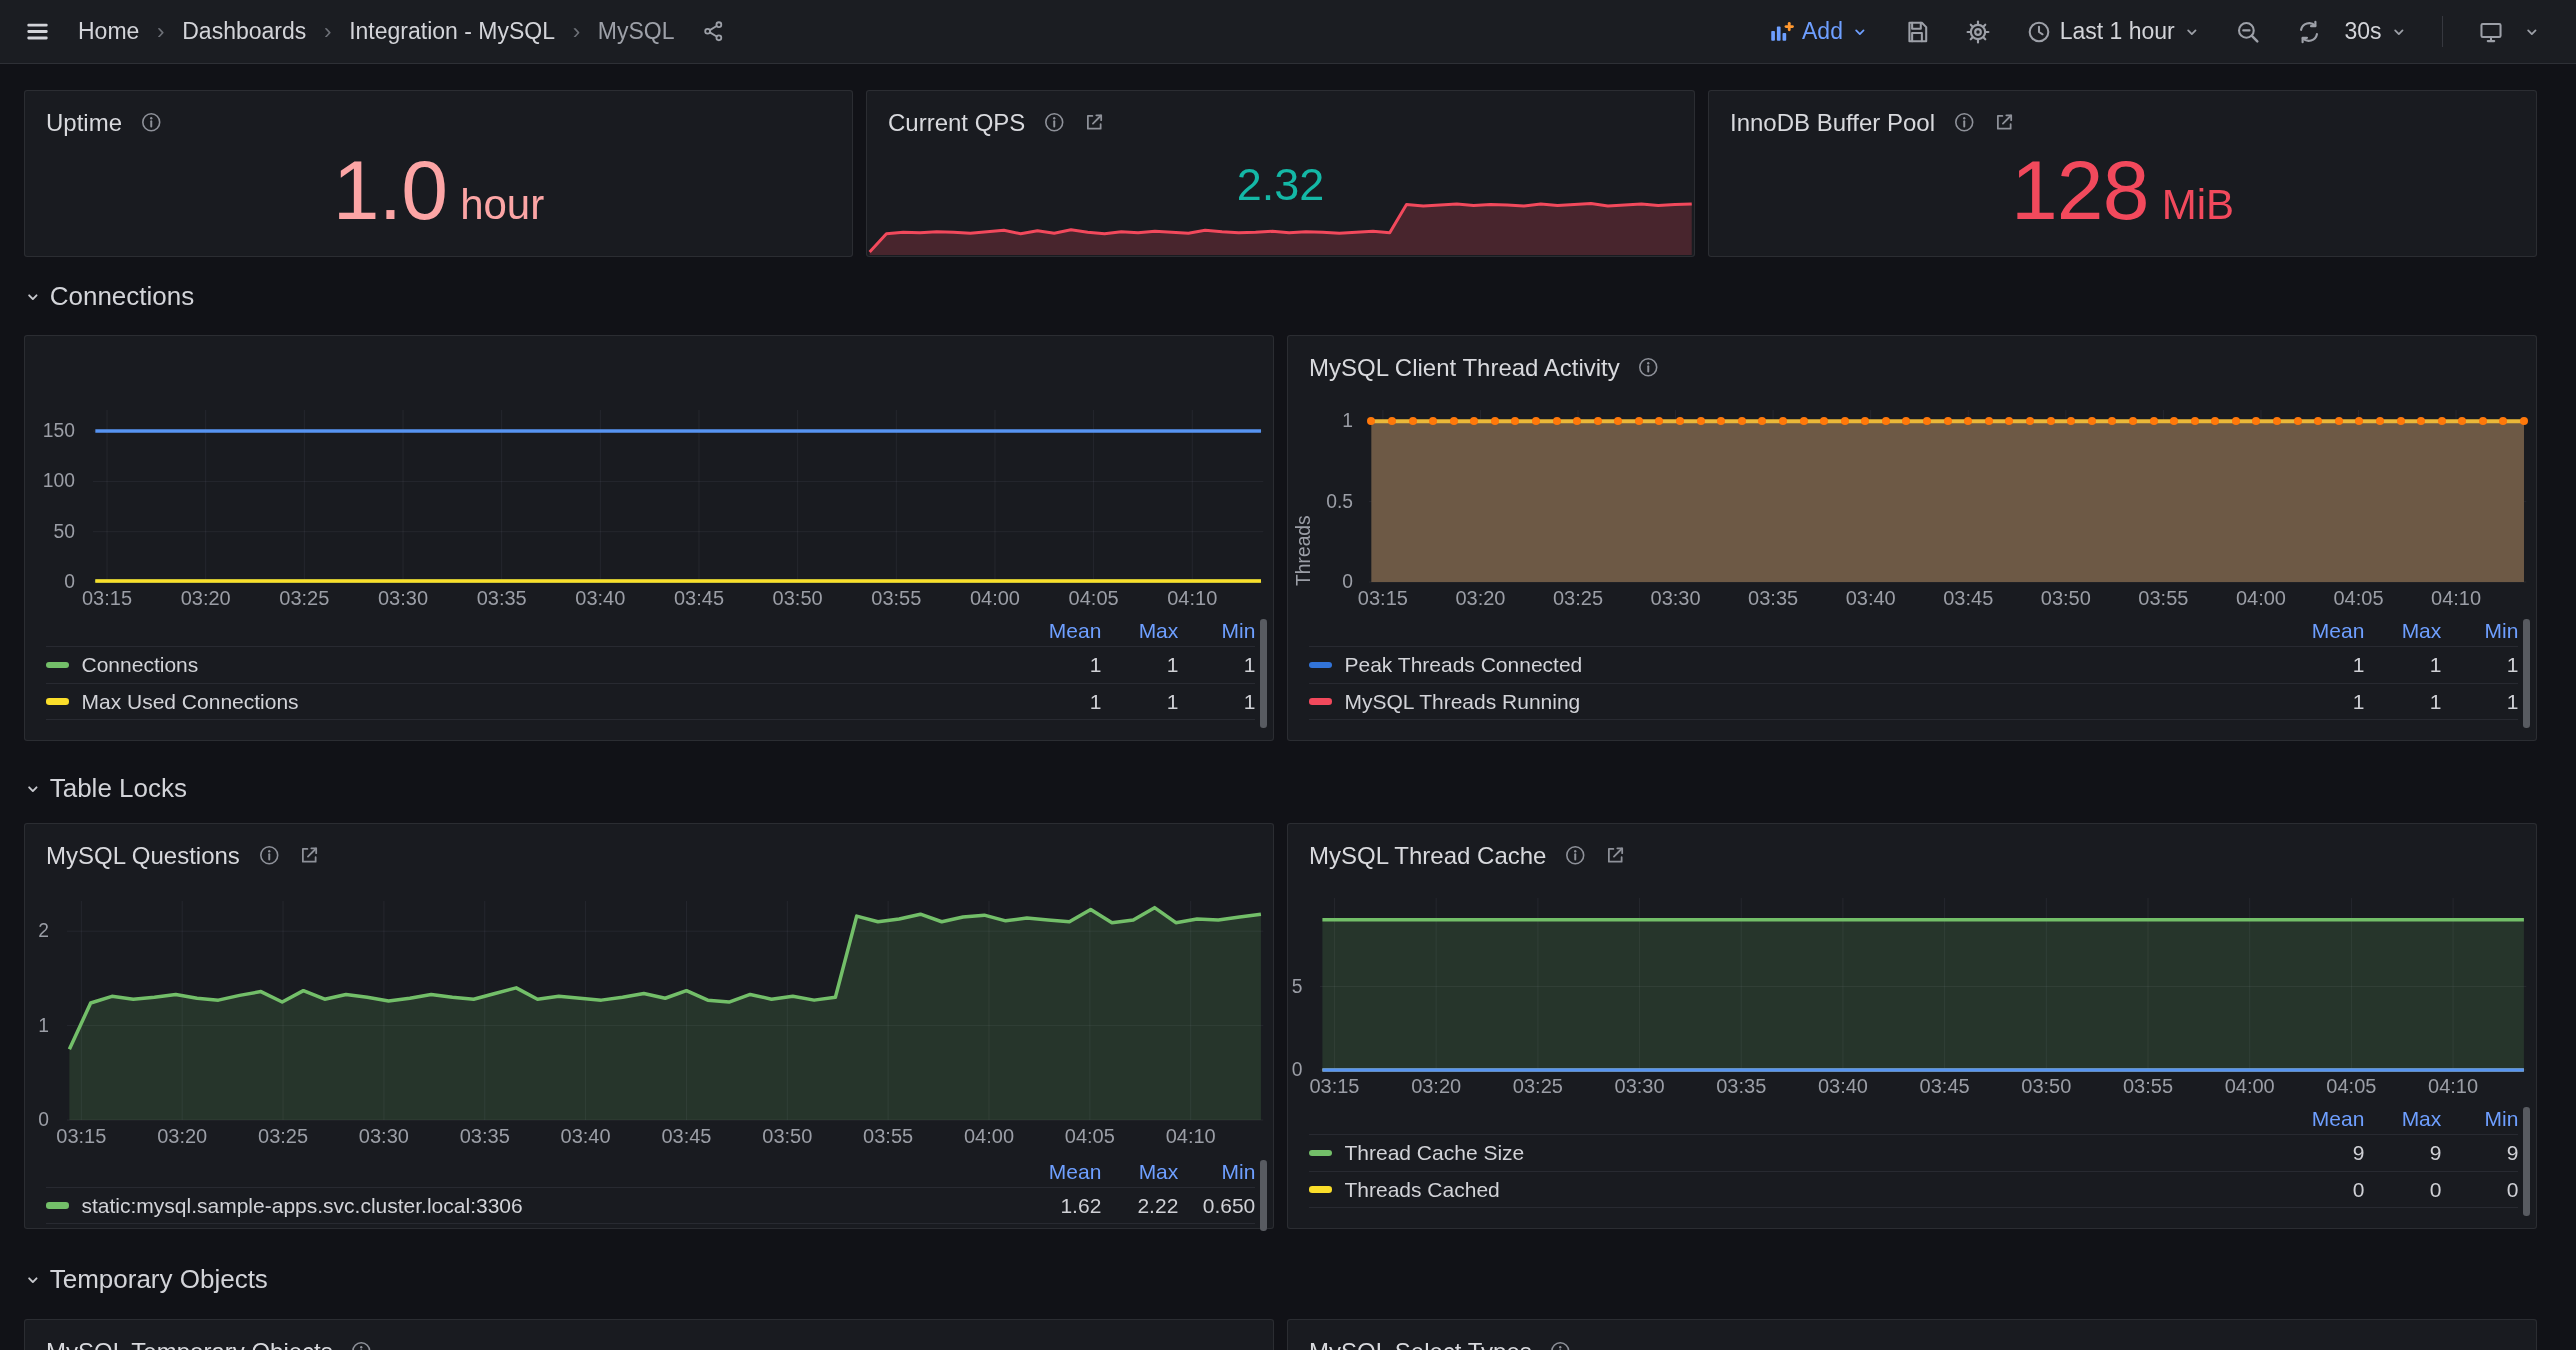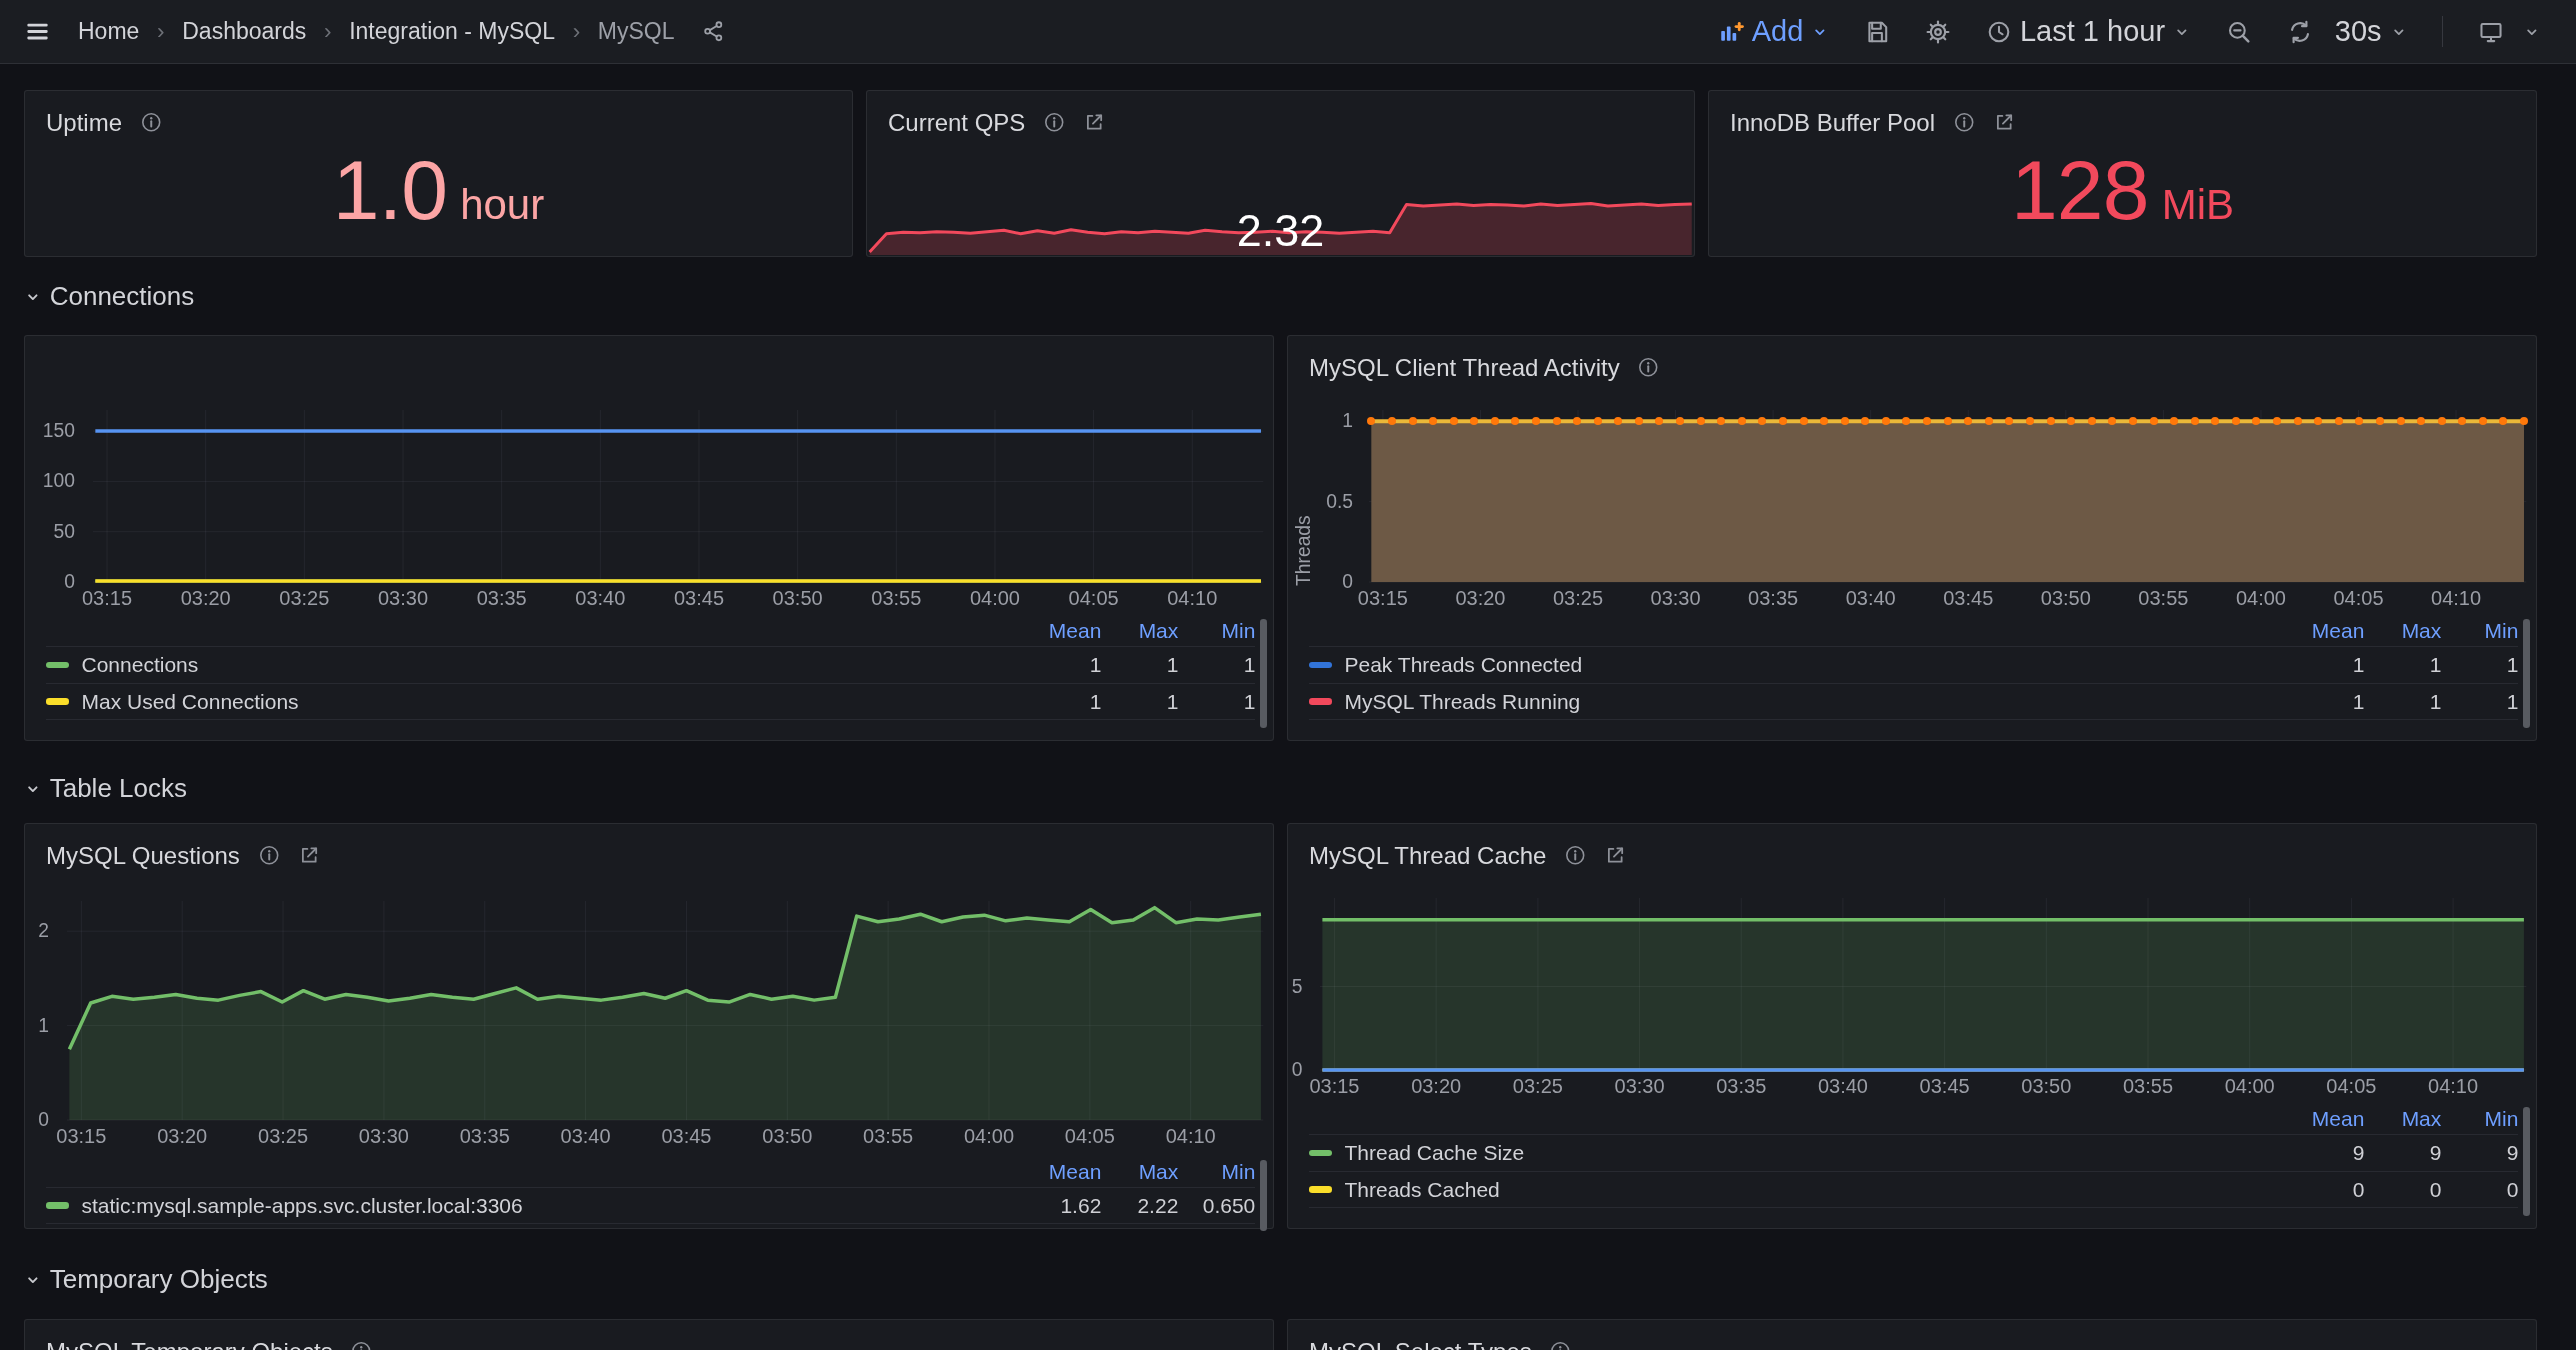--- a/index.html
+++ b/index.html
@@ -17,21 +17,21 @@
     display:flex; align-items:center; justify-content:space-between;
     padding:0 35px 0 24px;
   }
   .nav-left { display:flex; align-items:center; gap:27px; }
   .crumbs { display:flex; align-items:center; gap:17.7px; font-size:23px; }
   .crumb { color:#d3d4d9; cursor:pointer; }
   .crumb.current { color:#9da0a8; }
   .crumb-sep { color:#6d7077; font-size:22.5px; }
   .nav-right { display:flex; align-items:center; gap:35px; }
   .nav-group { display:flex; align-items:center; gap:8px; cursor:pointer; }
-  .nav-label { font-size:29px; color:#d3d4d9; }
+  .nav-label { font-size:23px; color:#d3d4d9; }
   .nav-label.blue { color:#6e9fff; font-weight:500; }
   .icon { display:inline-flex; align-items:center; justify-content:center; color:#9da0a8; }
   .icon svg { width:100%; height:100%; }
   .i32 { width:26px; height:26px; }
   .i28 { width:22.5px; height:22.5px; }
   .i22 { width:17.7px; height:17.7px; }
   .nav-divider { width:0.8px; height:31px; background:#36383f; }
   .hamburger { width:27px; height:27px; color:#d3d4d9; cursor:pointer; }
 
   
@@ -251,21 +251,21 @@
         </svg>
       </span>
     <span class="icon i28">
         <svg viewBox="0 0 24 24" fill="none" stroke="currentColor" stroke-width="1.9" stroke-linecap="round" stroke-linejoin="round">
           <path d="M10 5.2H5.2v13.6h13.6V14"></path>
           <path d="M14.2 4.6h5.2v5.2"></path>
           <path d="M19.2 4.8l-8.6 8.6"></path>
         </svg>
       </span>
   </div>
-  <div class="stat-center" style="top: 57%; color: #ffffff; margin-top: 46px;">
+  <div class="stat-center" style="top: 57%; color: #14b8a6;">
     <span class="stat-mid">2.32</span>
   </div>
   <div class="spark plot">
       <svg viewBox="0 0 1000 300" preserveAspectRatio="none">
         <path d="M2.0,282.9 L22.3,180.0 L42.7,171.4 L63.0,174.3 L83.3,168.6 L103.6,171.4 L124.0,177.1 L144.3,168.6 L164.6,160.0 L184.9,180.0 L205.3,162.9 L225.6,177.1 L245.9,157.1 L266.2,171.4 L286.6,180.0 L306.9,168.6 L327.2,174.3 L347.6,165.7 L367.9,171.4 L388.2,177.1 L408.5,160.0 L428.9,168.6 L449.2,174.3 L469.5,171.4 L489.8,165.7 L510.2,174.3 L530.5,168.6 L550.8,171.4 L571.1,177.1 L591.5,171.4 L611.8,165.7 L632.1,174.3 L652.4,14.3 L672.8,22.9 L693.1,17.1 L713.4,11.4 L733.8,20.0 L754.1,14.3 L774.4,17.1 L794.7,22.9 L815.1,11.4 L835.4,20.0 L855.7,14.3 L876.0,8.6 L896.4,22.9 L916.7,17.1 L937.0,11.4 L957.3,20.0 L977.7,14.3 L998.0,11.4 L998,300 L2,300 Z" fill="rgba(242,73,92,0.22)"></path>
         <polyline points="2.0,282.9 22.3,180.0 42.7,171.4 63.0,174.3 83.3,168.6 103.6,171.4 124.0,177.1 144.3,168.6 164.6,160.0 184.9,180.0 205.3,162.9 225.6,177.1 245.9,157.1 266.2,171.4 286.6,180.0 306.9,168.6 327.2,174.3 347.6,165.7 367.9,171.4 388.2,177.1 408.5,160.0 428.9,168.6 449.2,174.3 469.5,171.4 489.8,165.7 510.2,174.3 530.5,168.6 550.8,171.4 571.1,177.1 591.5,171.4 611.8,165.7 632.1,174.3 652.4,14.3 672.8,22.9 693.1,17.1 713.4,11.4 733.8,20.0 754.1,14.3 774.4,17.1 794.7,22.9 815.1,11.4 835.4,20.0 855.7,14.3 876.0,8.6 896.4,22.9 916.7,17.1 937.0,11.4 957.3,20.0 977.7,14.3 998.0,11.4" fill="none" stroke="#F2495C" stroke-width="3" vector-effect="non-scaling-stroke" stroke-linejoin="round"></polyline>
       </svg>
     </div>
 </div>
 

